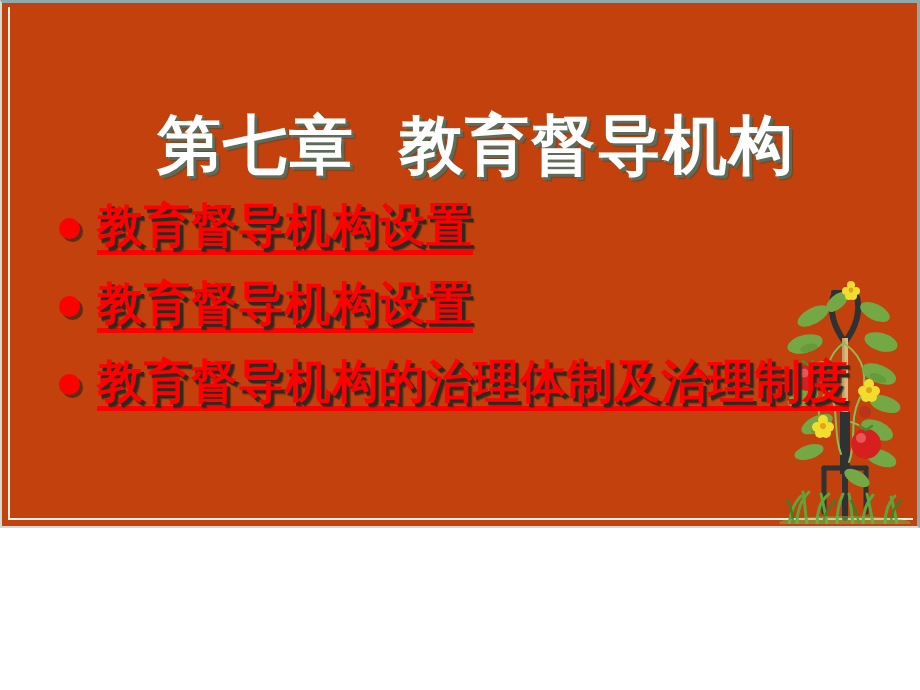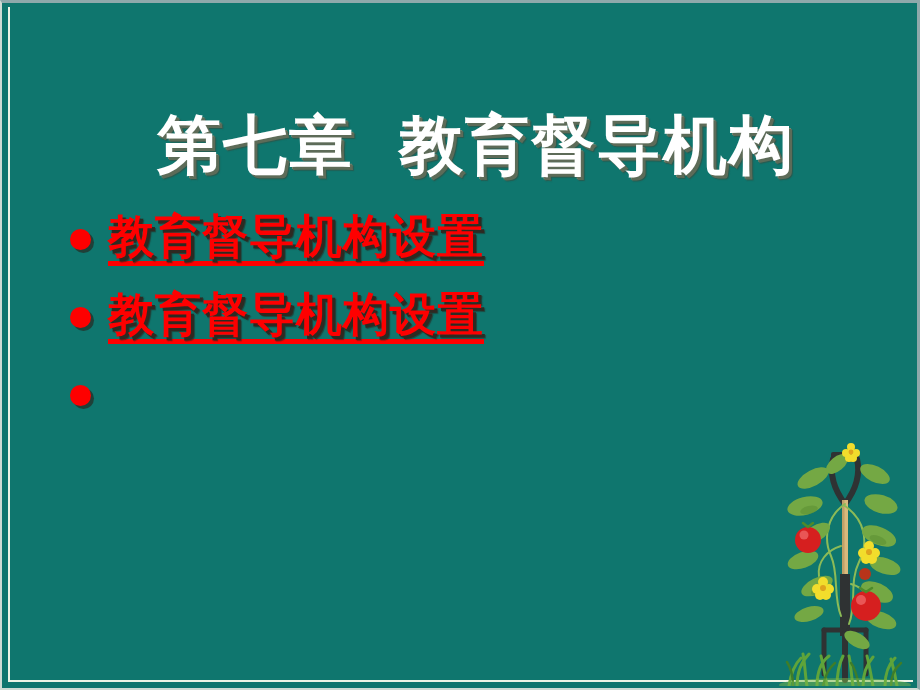--- a/index.html
+++ b/index.html
@@ -4,23 +4,23 @@
 <style>
   html, body {
     margin: 0;
     padding: 0;
     background: #ffffff;
   }
 
   #slide {
     position: relative;
     width: 920px;
-    height: 690px;
+    height: 528px;
     overflow: hidden;
-    background: #0f766e;
+    background: #c2410c;
     box-sizing: border-box;
     border-top: 3px solid #8fa9ab;
     border-right: 3px solid #8fa9ab;
     border-left: 2px solid #cfdcd4;
     border-bottom: 2px solid #cfdcd4;
     font-family: "DejaVu Sans", "Liberation Sans", sans-serif;
   }
 
   
   #slide::before {
@@ -59,21 +59,21 @@
   }
   .title-gap { display: inline-block; width: 44px; }
 
   
   .bullet-list {
     position: absolute;
     left: 48px;
     top: 192px;
     width: 820px;
     z-index: 3;
-    margin: 12px;
+    margin: 1px;
     padding: 0;
     list-style: none;
   }
 
   .bullet-item {
     position: relative;
     display: block;
     padding-left: 46px;
     margin-bottom: 18px;
     font-size: 46px;
@@ -137,20 +137,21 @@
       <span class="bullet-text">教育督导机构设置</span>
     </li>
 
     <li class="bullet-item">
       <span class="bullet-dot"></span>
       <span class="bullet-text">教育督导机构设置</span>
     </li>
 
     <li class="bullet-item">
       <span class="bullet-dot"></span>
+      <span class="bullet-text">教育督导机构的治理体制及治理制度</span>
     </li>
 
   </ul>
 
   <div class="plant-art">
     <svg viewBox="0 0 132 252" xmlns="http://www.w3.org/2000/svg" aria-hidden="true">
 
       <g>
         <rect x="52" y="18" width="28" height="7" rx="2" fill="#2f3233"></rect>
         <path d="M54 25 C 50 42, 57 58, 66 70 C 75 58, 82 42, 78 25 Z" fill="none" stroke="#2f3233" stroke-width="6" stroke-linejoin="round"></path>

